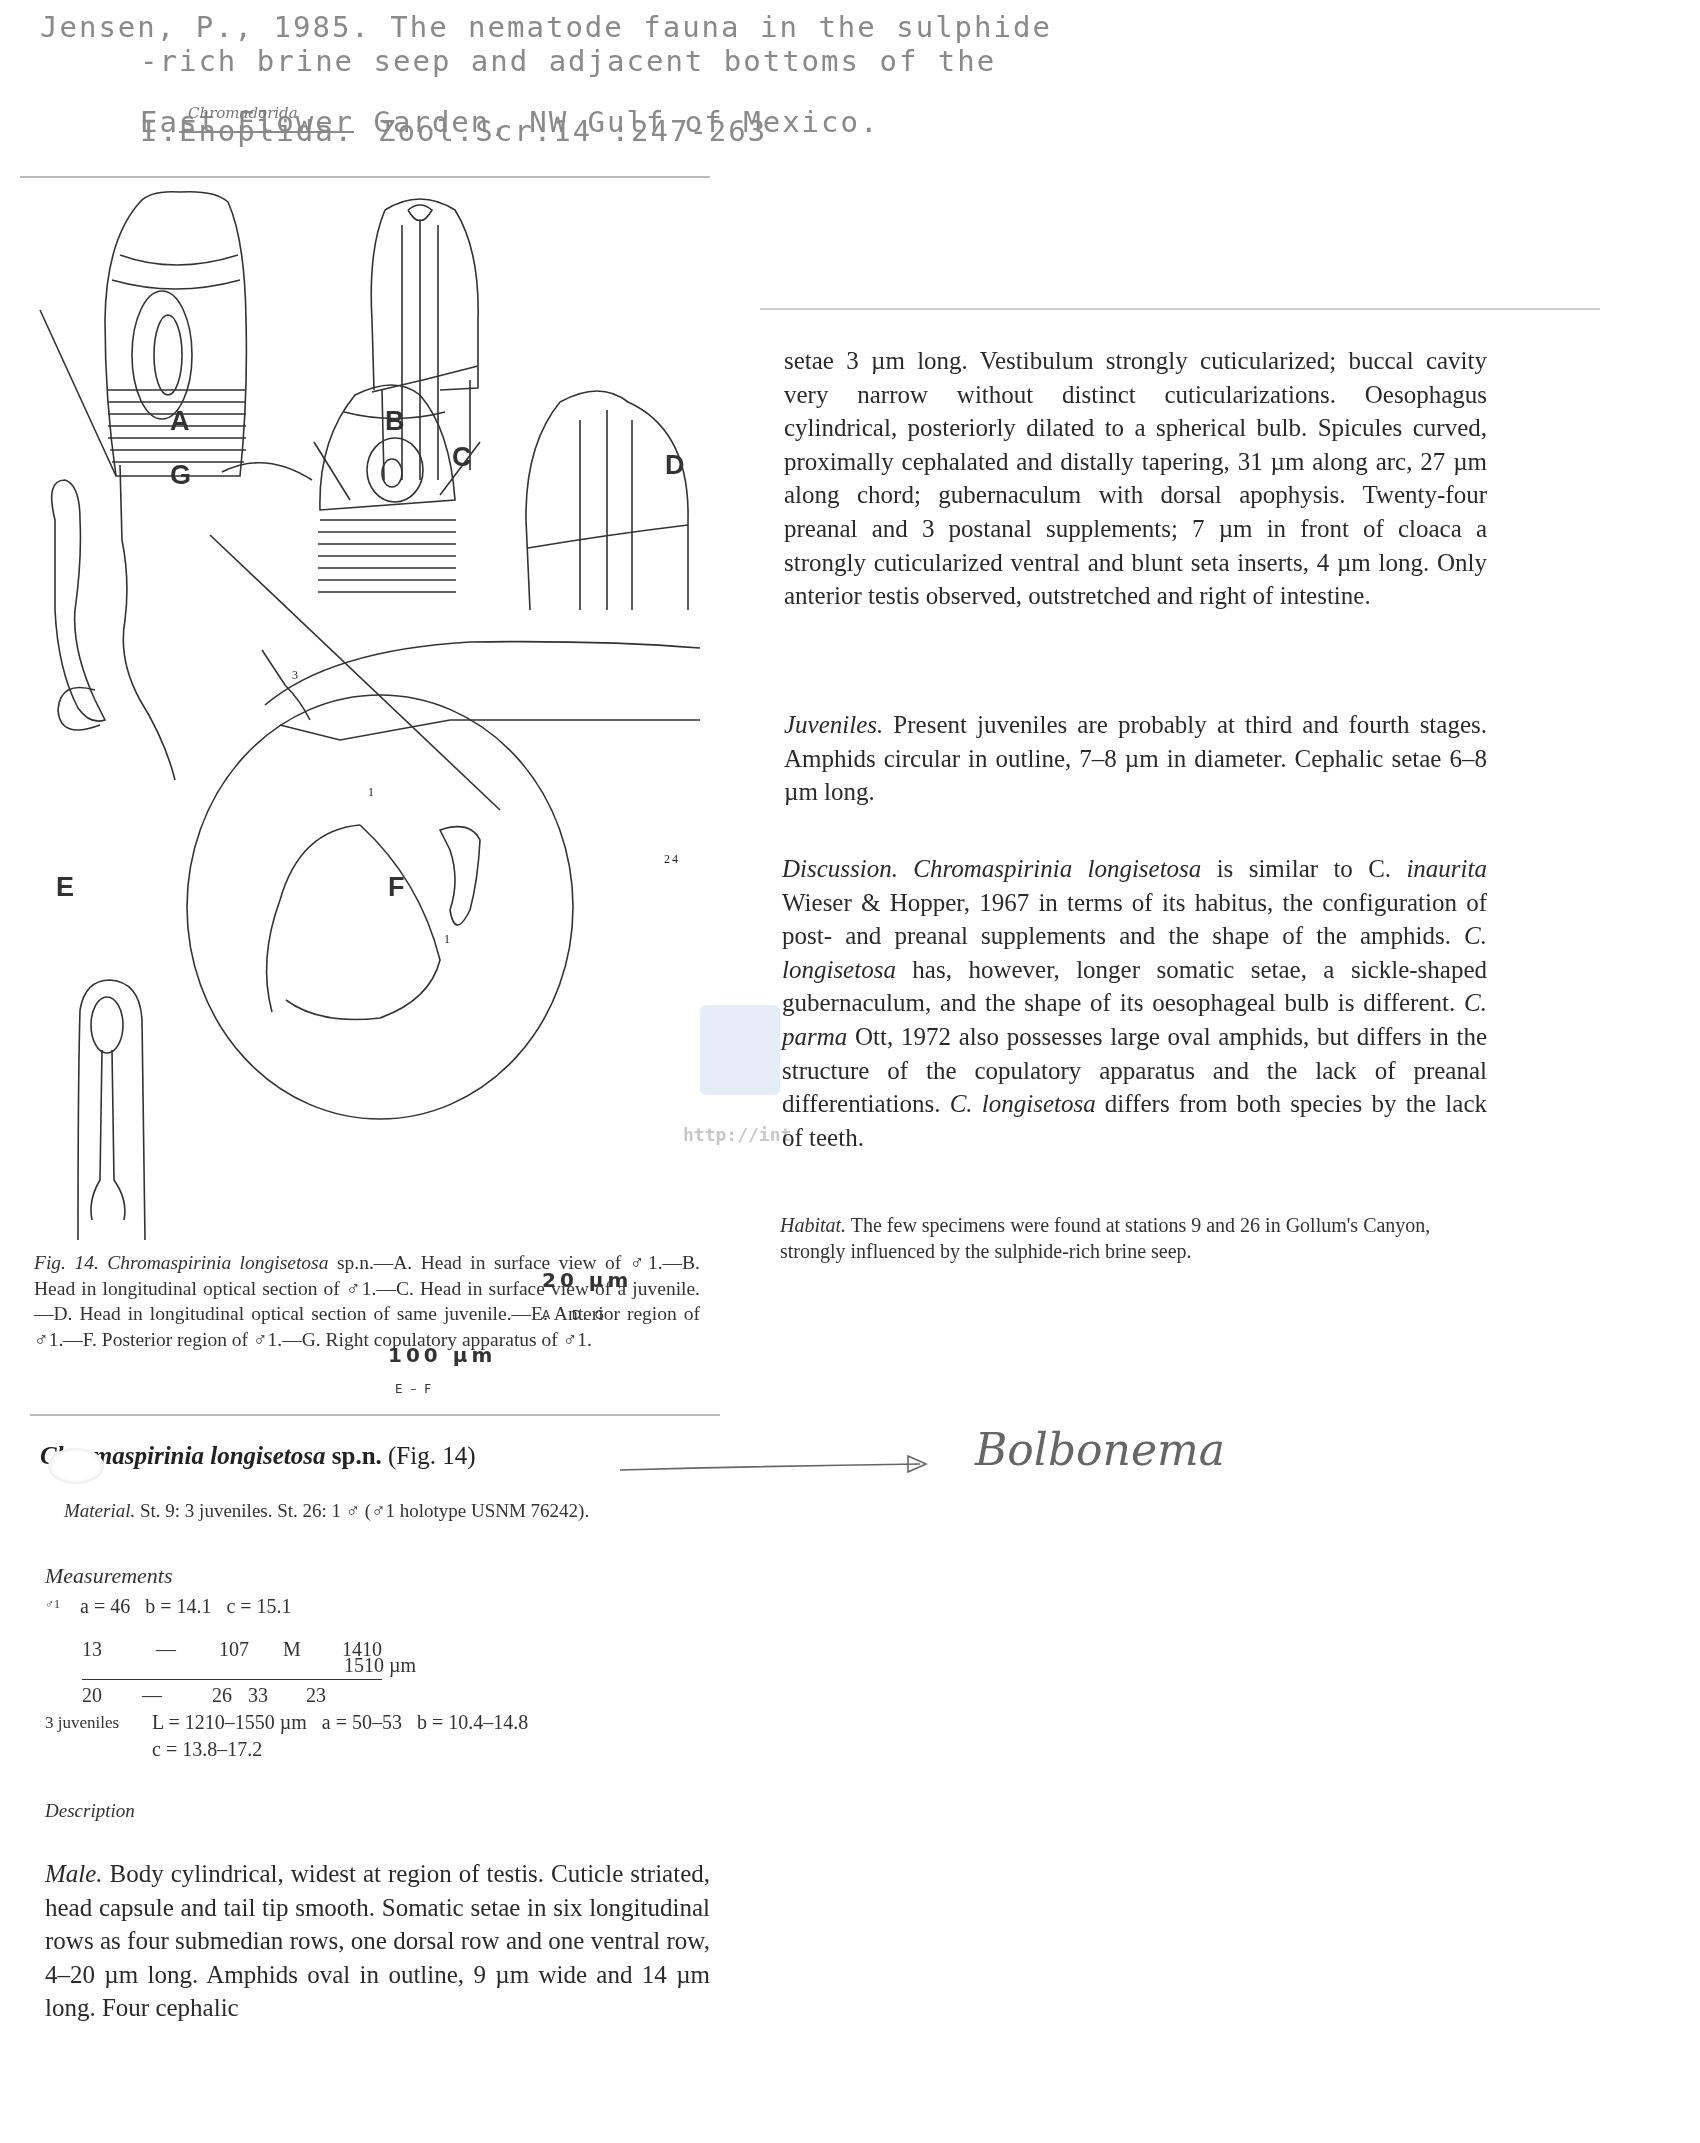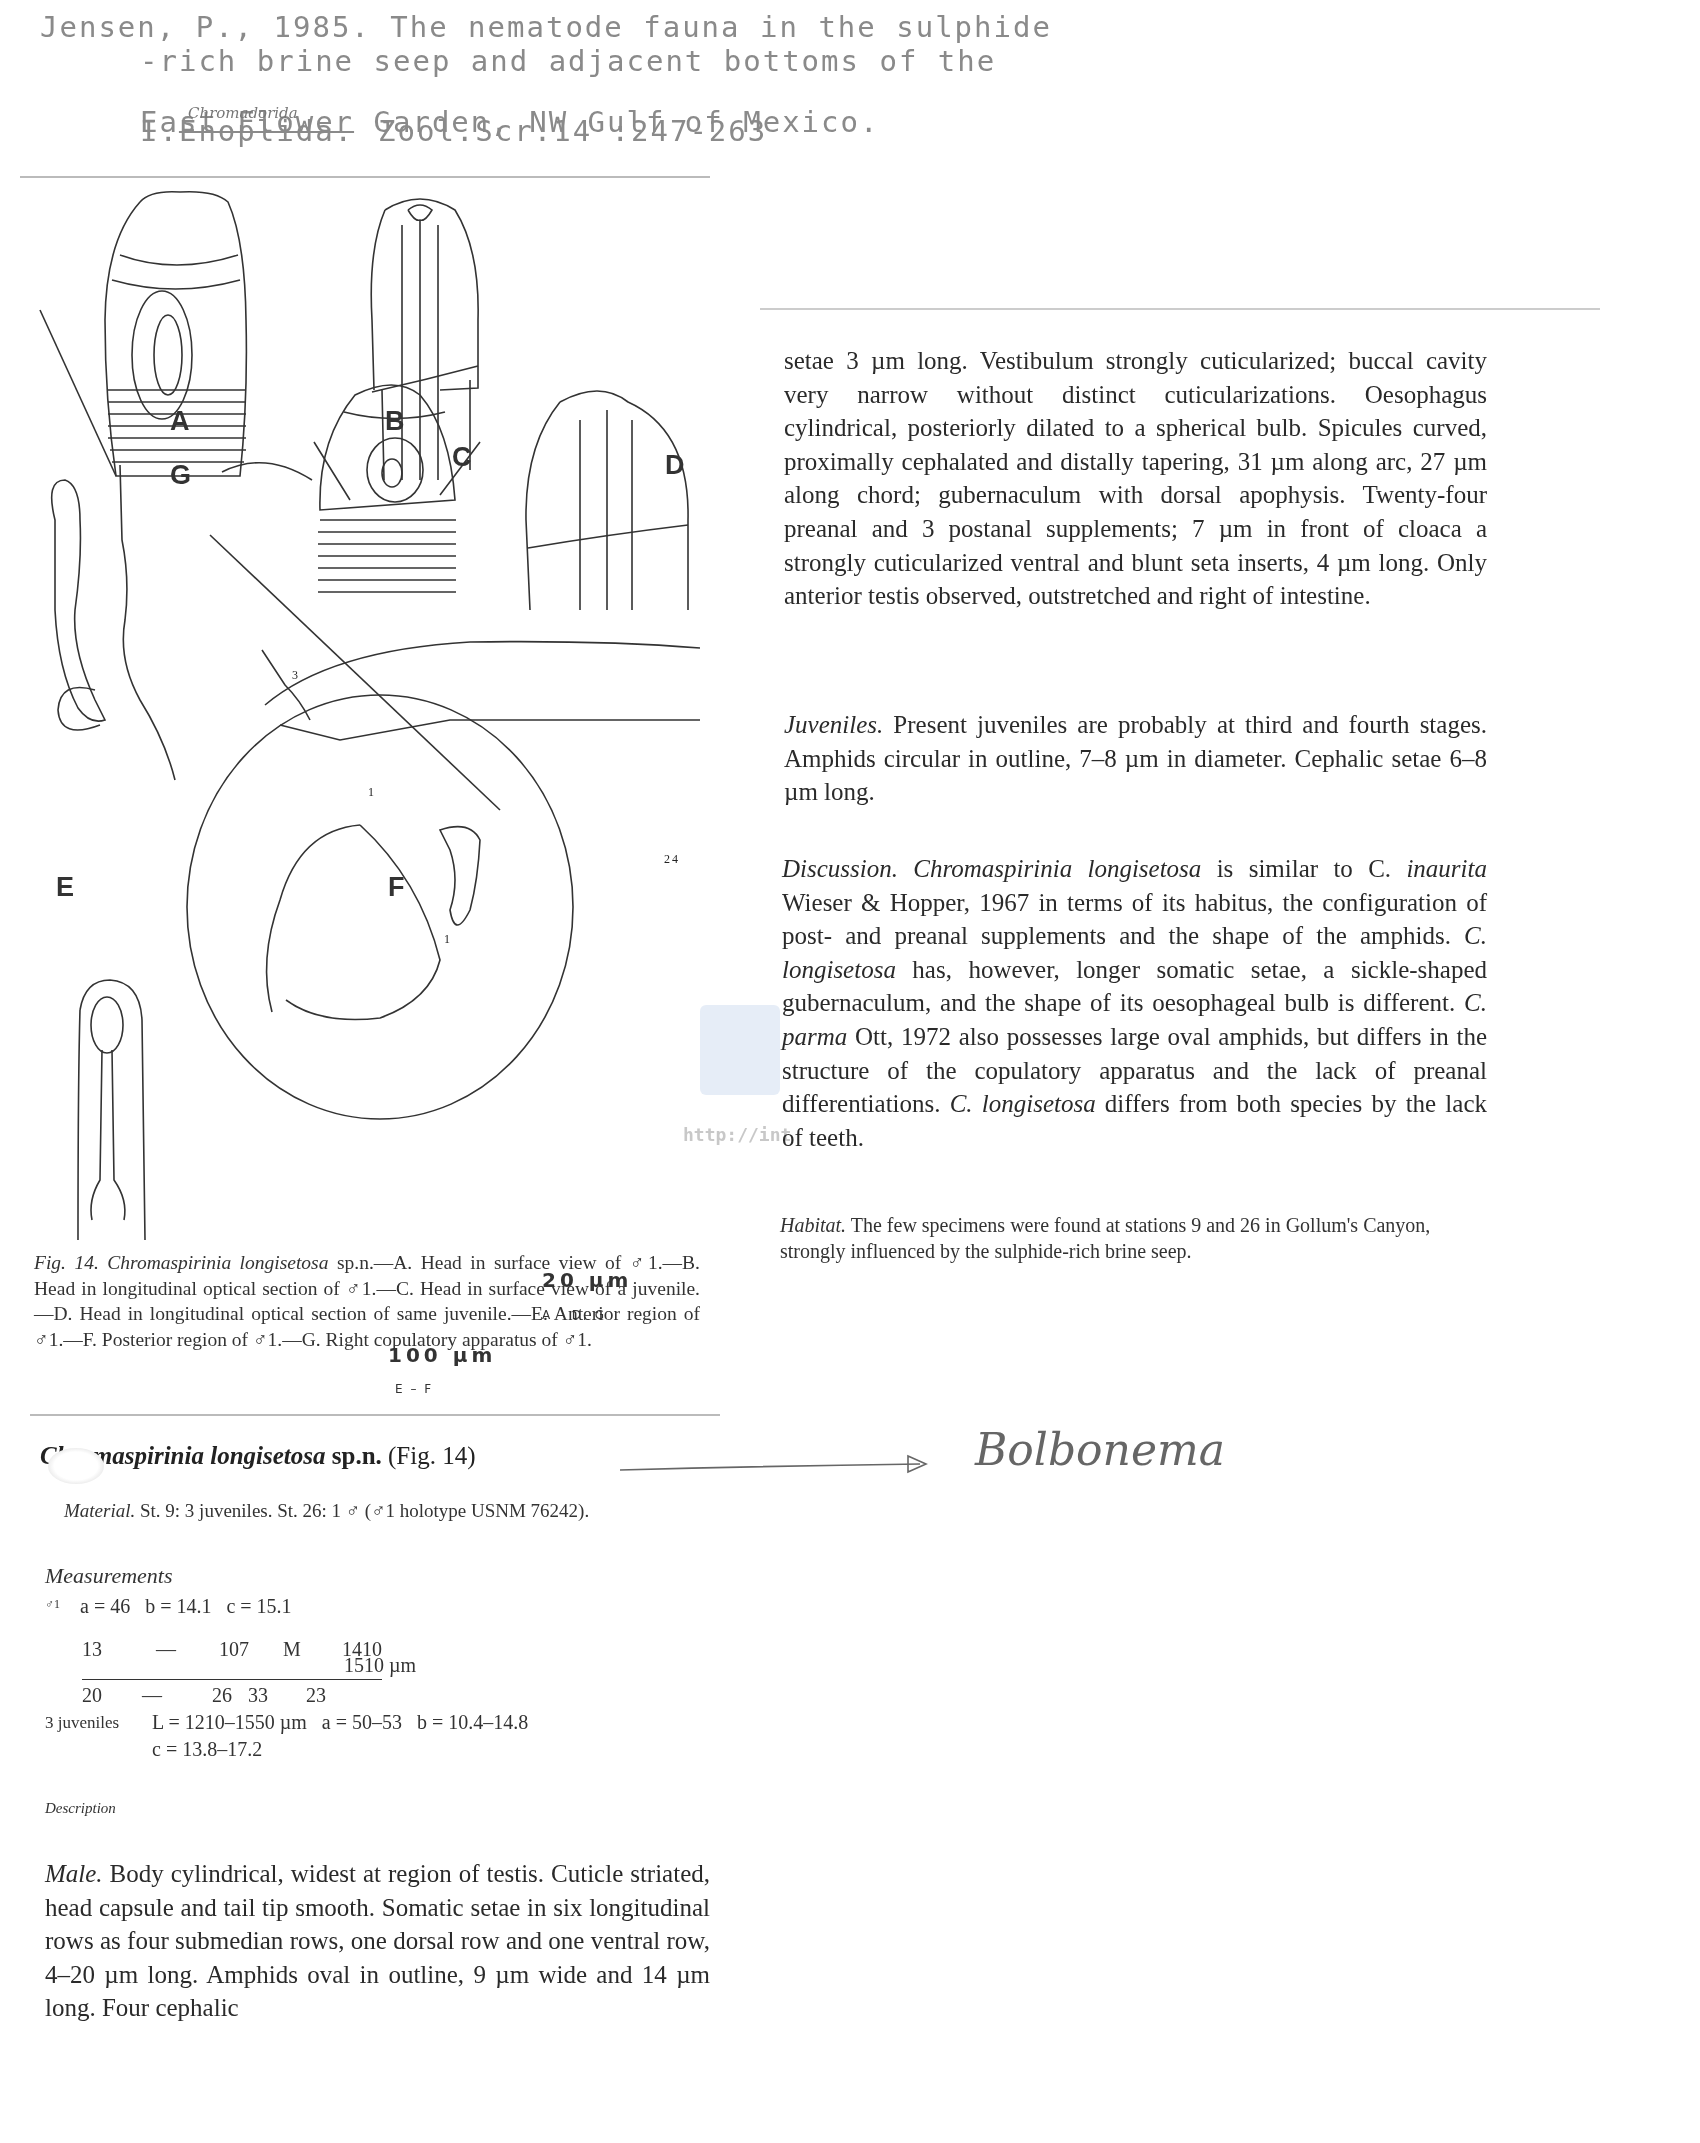--- a/index.html
+++ b/index.html
@@ -161,21 +161,21 @@
     <span class="meas" style="width:36px;text-align:right;">33</span>
     <span class="meas" style="width:58px;text-align:right;">23</span>
   </div>
   <span class="meas abs" style="left:262px;top:16px;white-space:nowrap;">1510 µm</span>
 </div>
 
 <div class="abs meas" style="left:45px;top:1713px;font-size:17px;">3 juveniles</div>
 <div class="abs meas" style="left:152px;top:1711px;white-space:pre;">L = 1210–1550 µm   a = 50–53   b = 10.4–14.8</div>
 <div class="abs meas" style="left:152px;top:1738px;white-space:pre;">c = 13.8–17.2</div>
 
-<div class="abs serif" style="left:45px;top:1800px;font-size:15px;font-style:italic;color:#333;">Description</div>
+<div class="abs serif" style="left:45px;top:1800px;font-size:19px;font-style:italic;color:#333;">Description</div>
 <div class="abs body-txt" style="left:45px;top:1857px;width:665px;">
   <i>Male.</i><span> Body cylindrical, widest at region of testis. Cuticle striated, head capsule and tail tip smooth. Somatic setae in six longitudinal rows as four submedian rows, one dorsal row and one ventral row, 4–20 µm long. Amphids oval in outline, 9 µm wide and 14 µm long. Four cephalic</span>
 </div>
 
 <div class="abs body-txt" style="left:784px;top:344px;width:703px;">setae 3 µm long. Vestibulum strongly cuticularized; buccal cavity very narrow without distinct cuticularizations. Oesophagus cylindrical, posteriorly dilated to a spherical bulb. Spicules curved, proximally cephalated and distally tapering, 31 µm along arc, 27 µm along chord; gubernaculum with dorsal apophysis. Twenty-four preanal and 3 postanal supplements; 7 µm in front of cloaca a strongly cuticularized ventral and blunt seta inserts, 4 µm long. Only anterior testis observed, outstretched and right of intestine.</div>
 
 <div class="abs body-txt" style="left:784px;top:708px;width:703px;">
   <i>Juveniles.</i><span> Present juveniles are probably at third and fourth stages. Amphids circular in outline, 7–8 µm in diameter. Cephalic setae 6–8 µm long.</span>
 </div>
 

